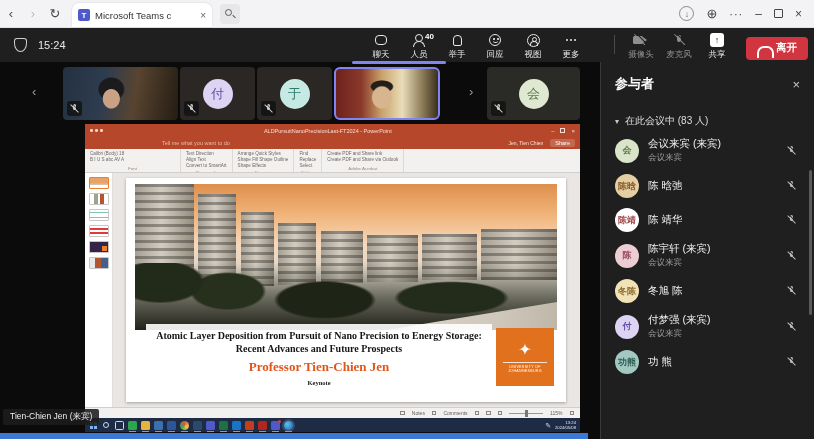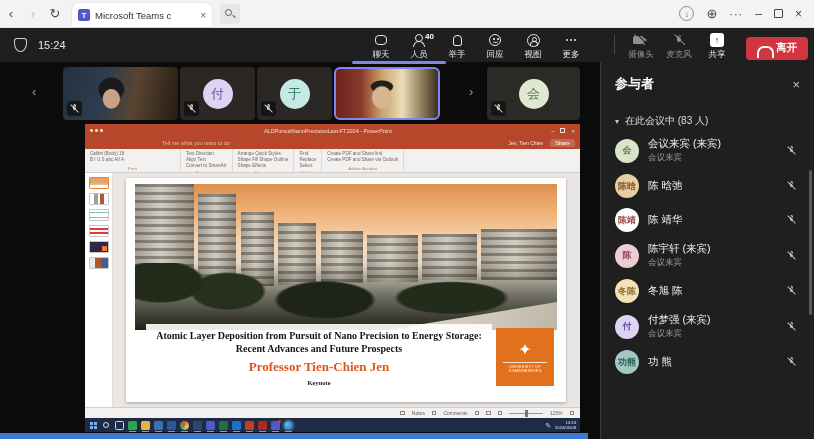--- a/index.html
+++ b/index.html
@@ -466,20 +466,21 @@
       <span class="wclock">
         <span class="wtb-glyph">✎</span>
         <span class="lines">
           <span class="l">13:24</span>
           <span class="l">2024/05/08</span>
         </span>
       </span>
     </div>
   </div>
 
+  <div class="presenter-label">Tien-Chien Jen (来宾)</div>
   <div class="bluestrip"></div>
 
   <div class="panel">
     <div class="p-head">
       <span class="p-title">参与者</span>
       <span class="p-close">×</span>
     </div>
     <div class="sect">
       <span class="sect-chev">▾</span>
       <span class="sect-label">在此会议中 (83 人)</span>

